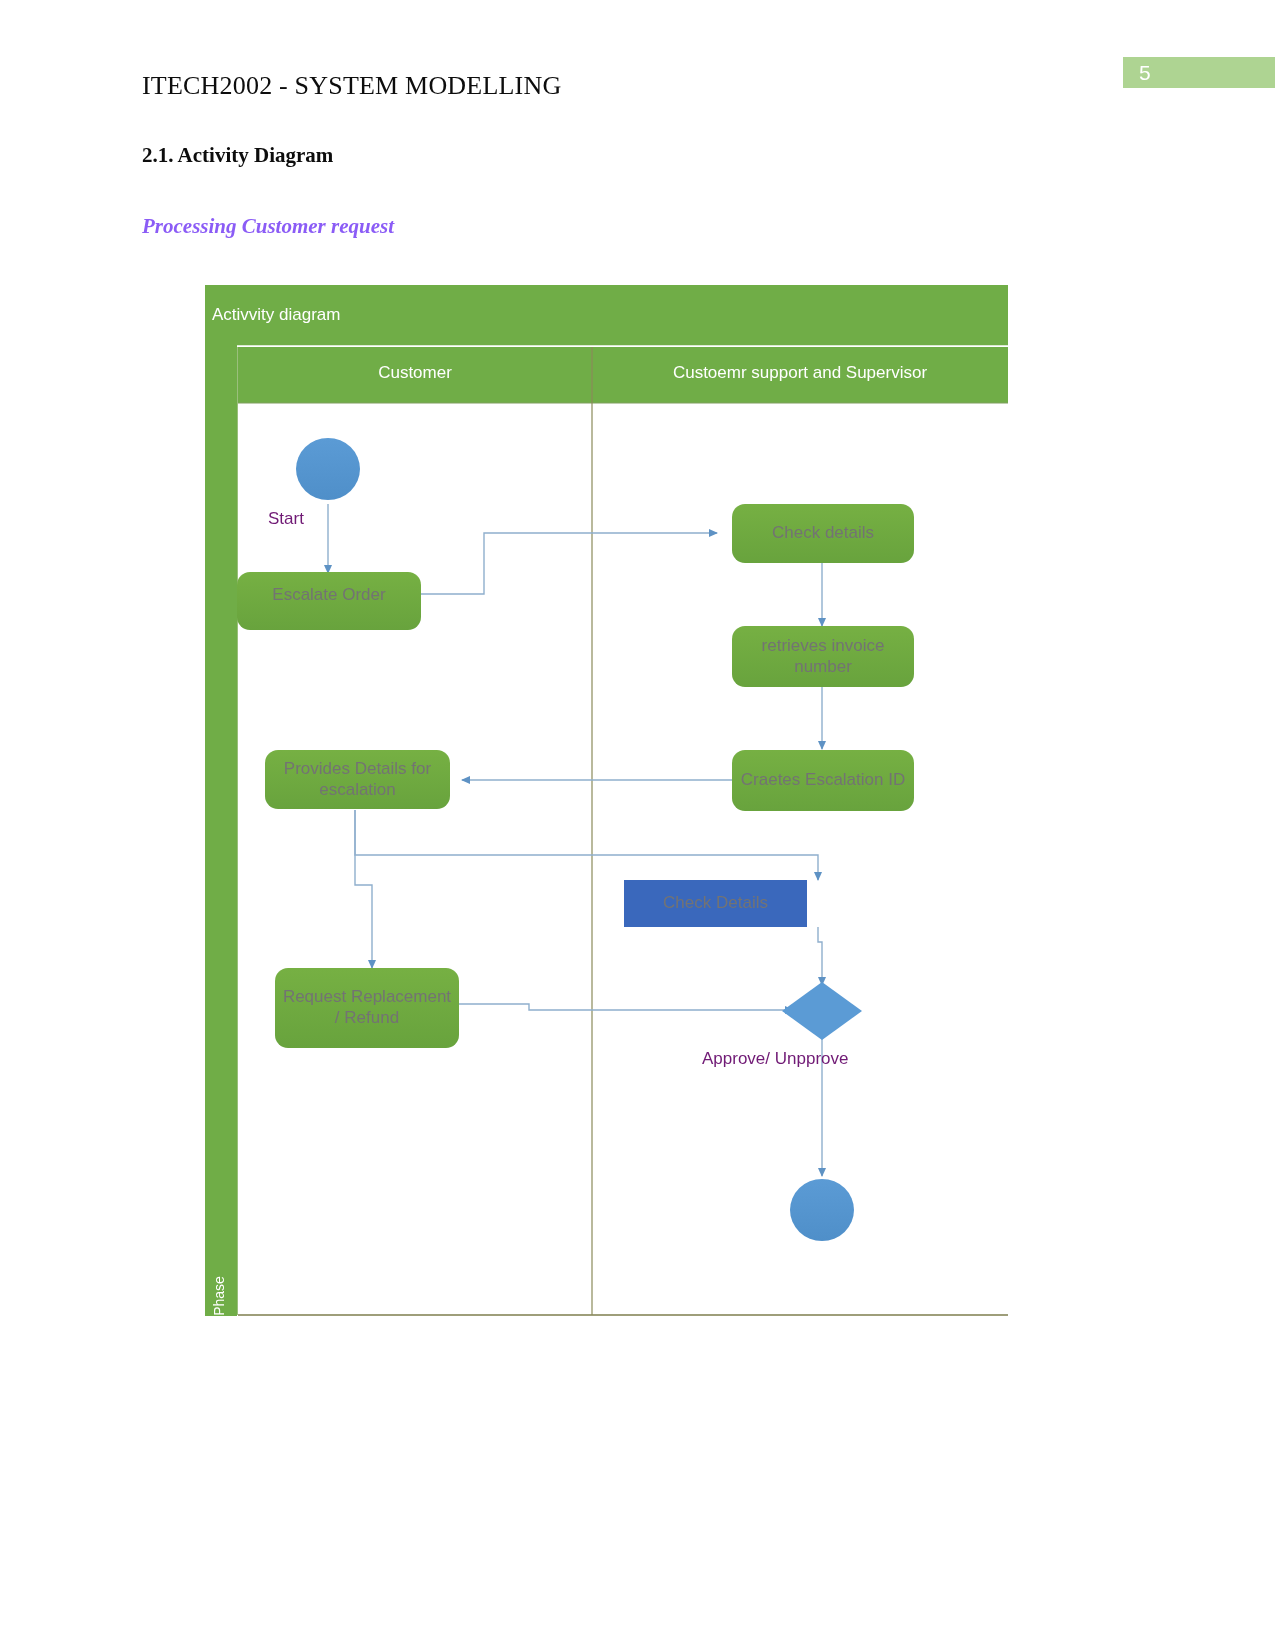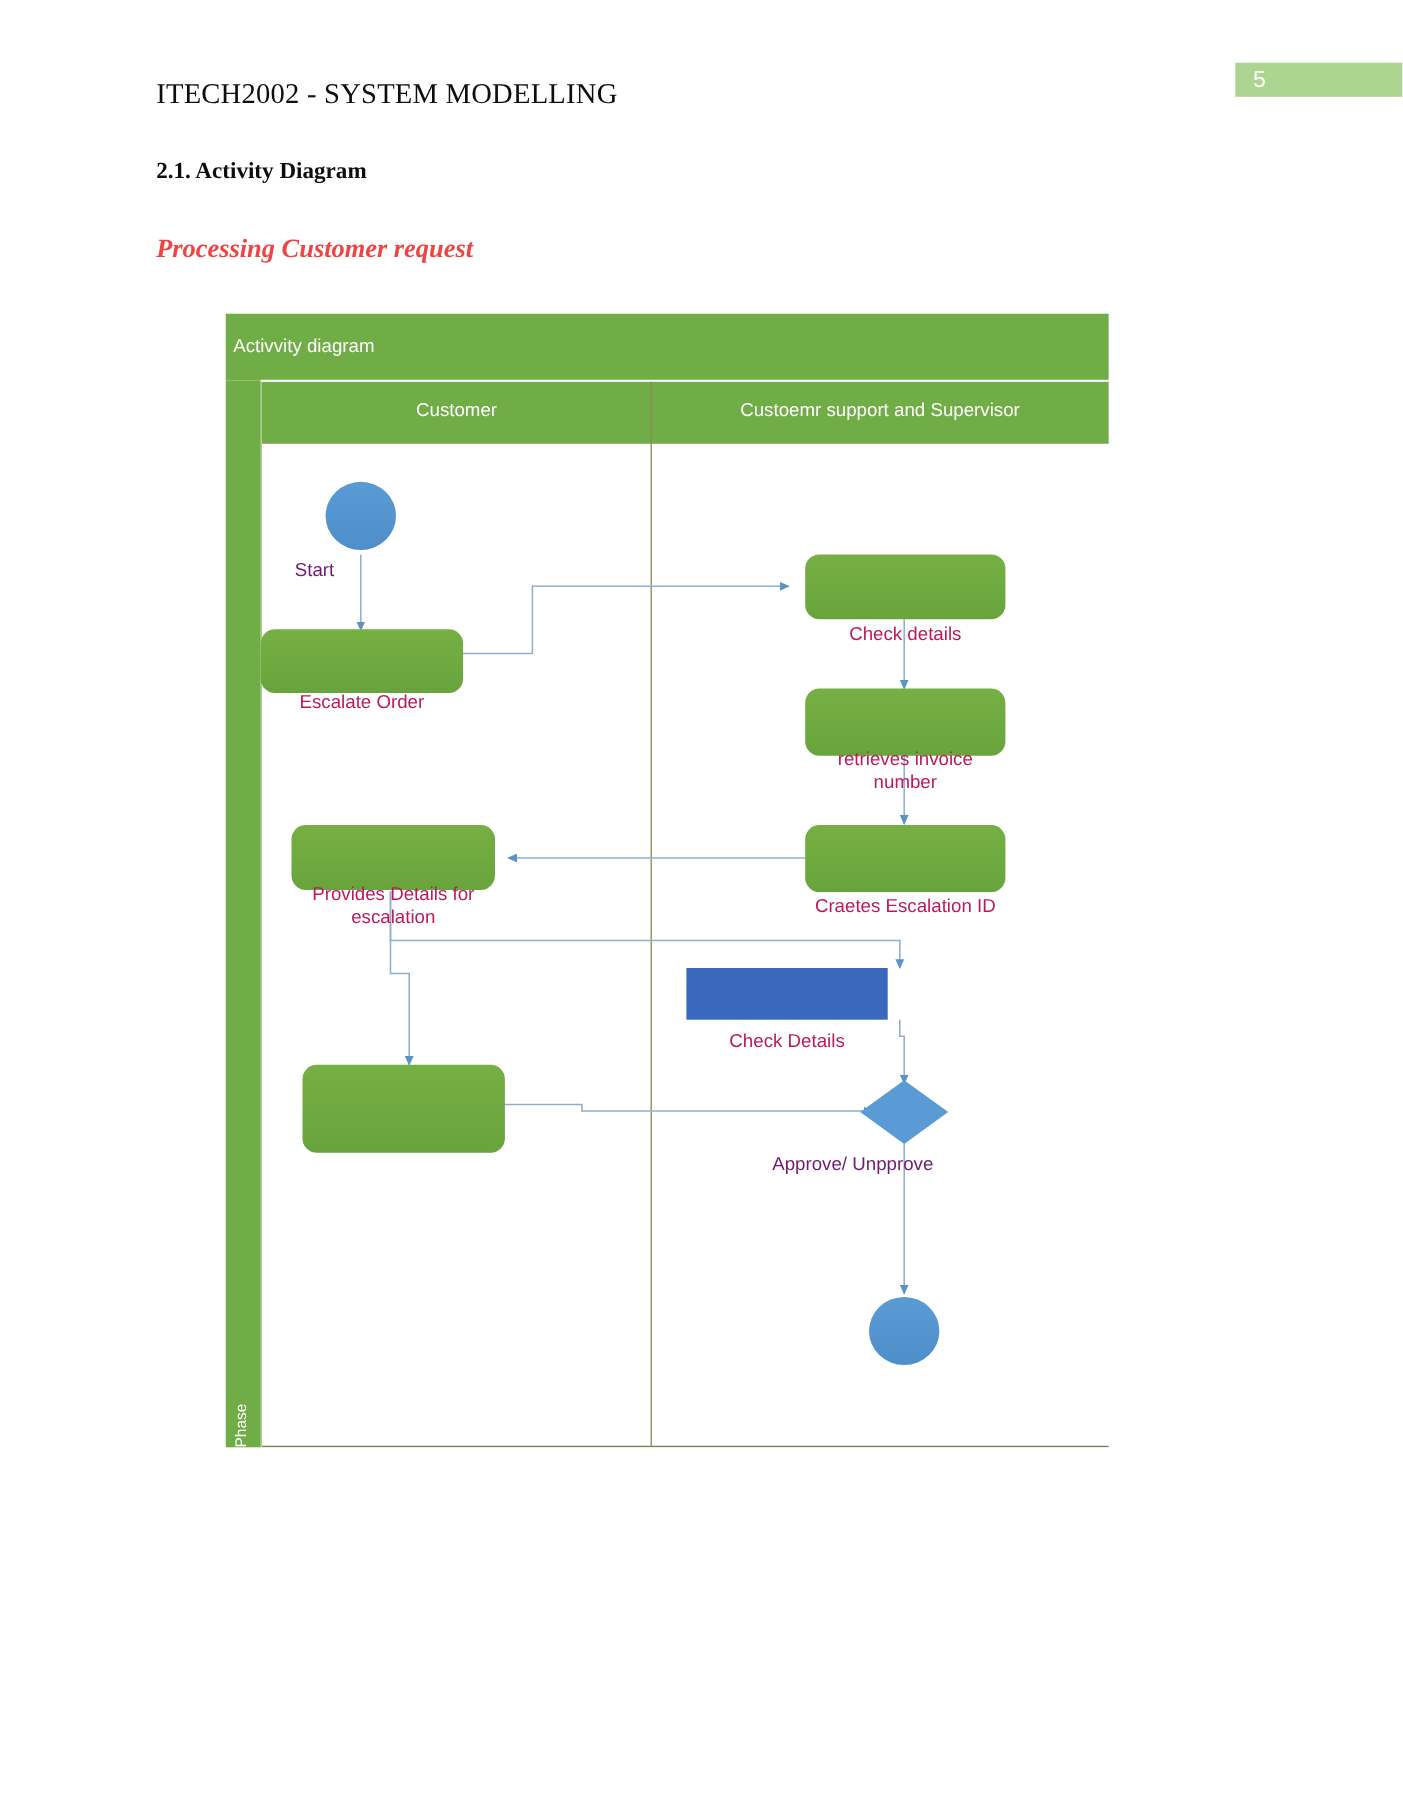--- a/index.html
+++ b/index.html
@@ -18,34 +18,33 @@
   #doc-title{
     position:absolute;left:142px;top:71px;
     font-size:26px;color:#0d0d0d;letter-spacing:.2px;white-space:nowrap;
   }
   #section-heading{
     position:absolute;left:142px;top:143px;
     font-size:21px;font-weight:bold;color:#0d0d0d;white-space:nowrap;
   }
   #subsection-heading{
     position:absolute;left:142px;top:214px;
-    font-size:24px;font-weight:bold;font-style:italic;color:#ef4444;white-space:nowrap;font-family:Liberation Serif, serif;
+    font-size:21px;font-weight:bold;font-style:italic;color:#8b5cf6;white-space:nowrap;font-family:Liberation Serif, serif;
   }
   
   #diagram{
     position:absolute;left:205px;top:285px;width:803px;height:1031px;
   }
   #diagram-svg{position:absolute;left:0;top:0;}
   .node-label{
-    position:absolute;color:#be185d;
+    position:absolute;color:#737373;
     font-family:"Liberation Sans",sans-serif;
     display:flex;align-items:center;justify-content:center;
     text-align:center;line-height:1.22;
     pointer-events:none;
-    margin-top:44px;
   }
   .frame-label{
     position:absolute;color:#ffffff;
     font-family:"Liberation Sans",sans-serif;
   }
   .edge-label{
     position:absolute;color:#701a75;
     font-family:Liberation Sans, sans-serif;
     text-align:left;white-space:nowrap;
   }
@@ -160,15 +159,16 @@
   <div class="node-label" style="left:527px;top:219px;width:182px;height:59px;font-size:17px;">Check details</div>
 
   <div class="node-label" style="left:532px;top:465px;width:172px;height:61px;font-size:17px;">Craetes Escalation ID</div>
 
   <div class="node-label" style="left:532px;top:341px;width:172px;height:61px;font-size:17px;">retrieves invoice number</div>
 
   <div class="node-label" style="left:63px;top:465px;width:179px;height:59px;font-size:17px;">Provides Details for escalation</div>
 
   <div class="node-label" style="left:419px;top:595px;width:183px;height:47px;font-size:17px;">Check Details</div>
 
+  <div class="node-label" style="left:74px;top:683px;width:176px;height:80px;font-size:17px;">Request Replacement / Refund</div>
 
   <div class="edge-label" style="left:497px;top:764px;width:240px;font-size:17px;">Approve/ Unpprove</div>
 </div>
 
 </body></html>

